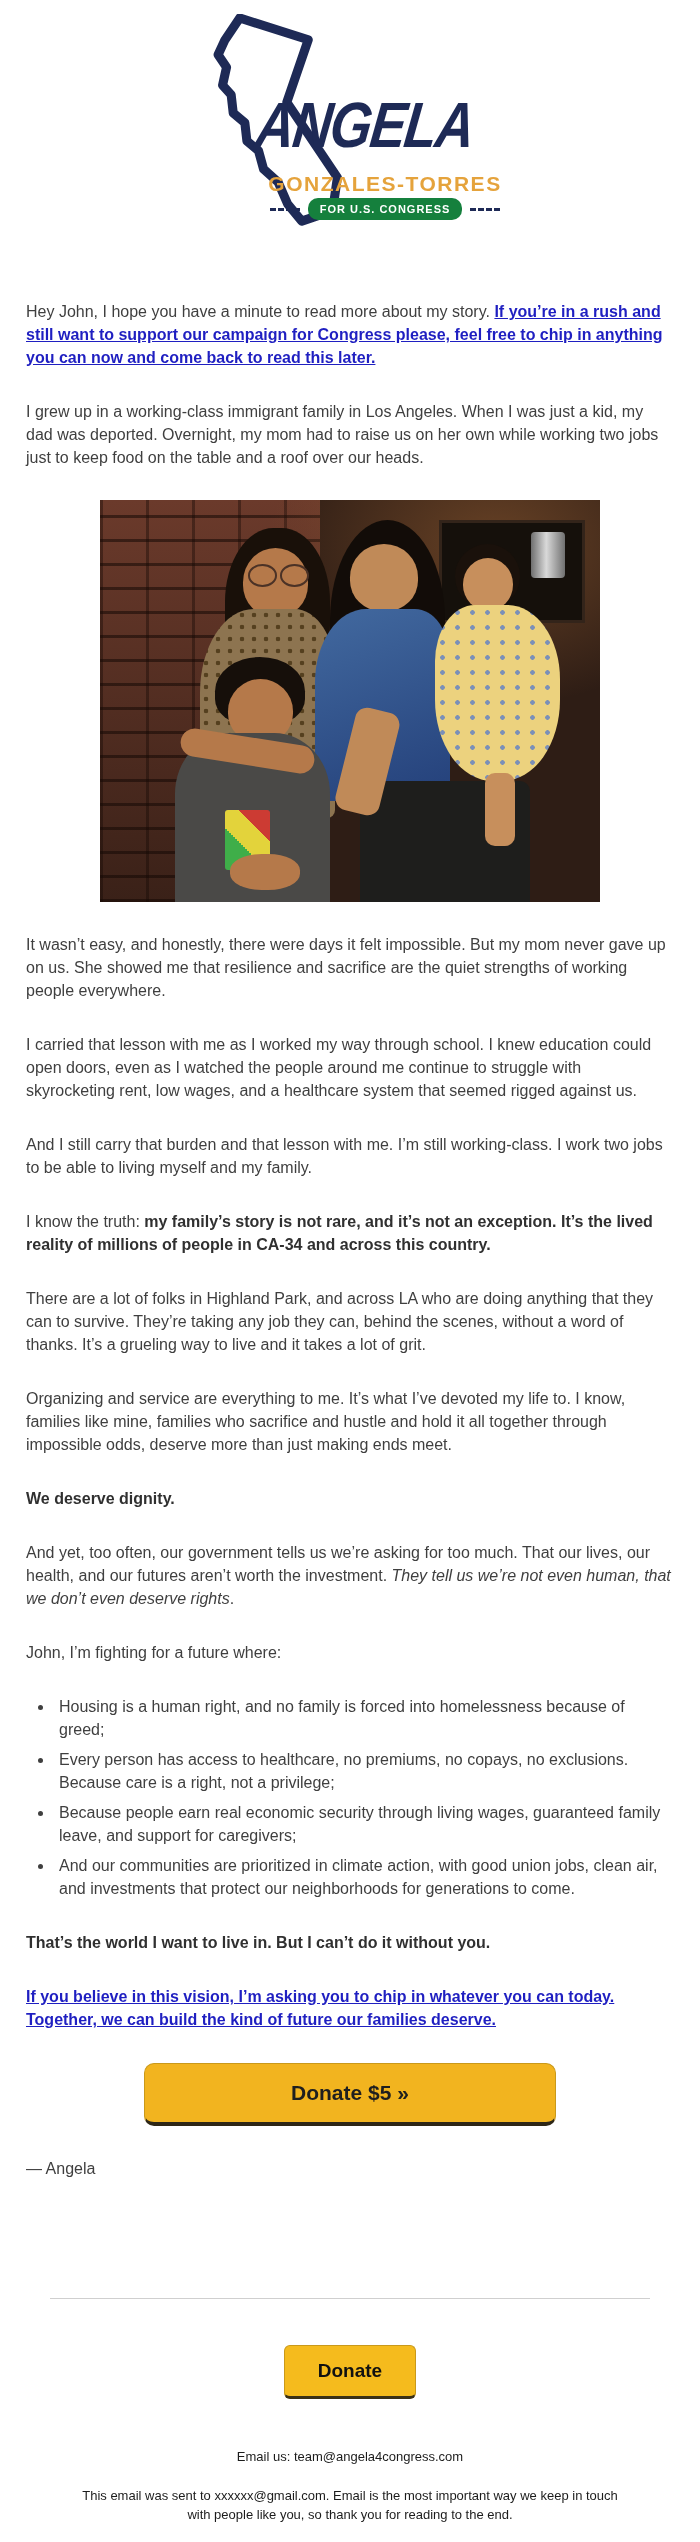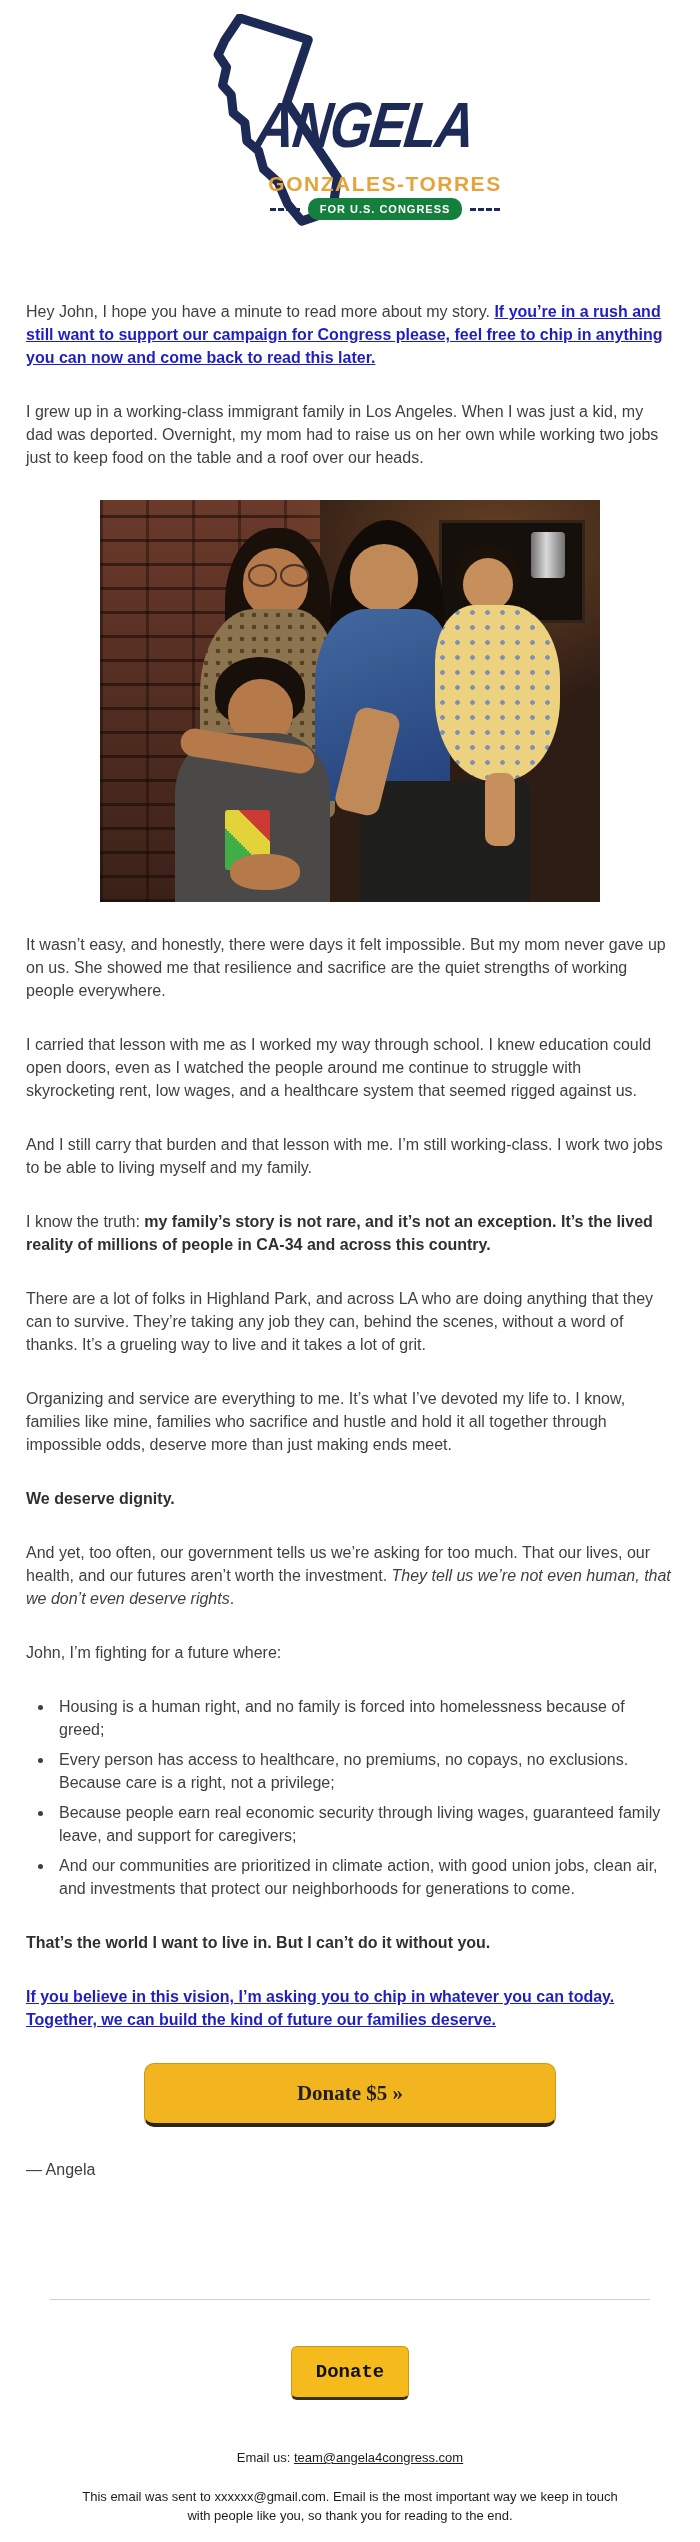--- a/index.html
+++ b/index.html
@@ -69,31 +69,31 @@
   .ph-mario{left:25%;top:77%;width:9%;height:15%;border-radius:3px;
     background:linear-gradient(45deg,#3fae49 0 40%,#e3d33b 40% 70%,#cc3b33 70% 100%);}
   .ph-girl-arm{left:16%;top:59%;width:27%;height:7%;background:#b5794a;border-radius:20px;transform:rotate(9deg);}
   .ph-hands{left:26%;top:88%;width:14%;height:9%;background:#b5794a;border-radius:45%;}
   .ph-mom-arm{left:49%;top:52%;width:9%;height:26%;background:#c08a58;border-radius:12px;transform:rotate(14deg);}
 
   
   .donate-big{display:block;width:412px;margin:32px auto 0;background:#f2b41f;
     border:1px solid #c9991b;border-bottom:4px solid #2d2616;border-radius:10px;
     color:#1f1f1f;font-size:21px;font-weight:bold;text-align:center;
-    padding:17px 0;cursor:pointer;font-family:Liberation Serif, serif;}
+    padding:17px 0;cursor:pointer;font-family:Liberation Sans, sans-serif;}
   .signoff{margin:34px 0 0 0;}
   .divider{border:none;border-top:1px solid #cfcfcf;margin:118px 50px 0;}
-  .donate-small{display:block;width:118px;margin:46px auto 0;background:#f5bb1d;
+  .donate-small{display:block;width:132px;margin:46px auto 0;background:#f5bb1d;
     border:1px solid #c9991b;border-bottom:3px solid #3a3016;border-radius:6px;
     color:#111111;font-size:19px;font-weight:bold;text-align:center;
-    padding:14px 0;cursor:pointer;font-family:Liberation Mono, monospace;}
+    padding:14px 0;cursor:pointer;font-family:Liberation Sans, sans-serif;}
 
   
   .footer{margin-top:48px;text-align:center;color:#1c1c1c;font-size:13px;line-height:19px;padding-bottom:26px;}
-  .footer a{color:#1c1c1c;text-decoration:underline;cursor:pointer;}
+  .footer a{color:#1c1c1c;cursor:pointer;}
   .footer a.no-underline{text-decoration:none;}
   .sent-note{width:560px;margin:20px auto 0;}
   .footer-link-row{margin-top:18px;}
   .disclaimer-box{display:inline-block;border:1px solid #4a4a4a;padding:12px 36px;margin-top:20px;}
 </style>
 </head>
 <body>
 
 <div class="email">
 

